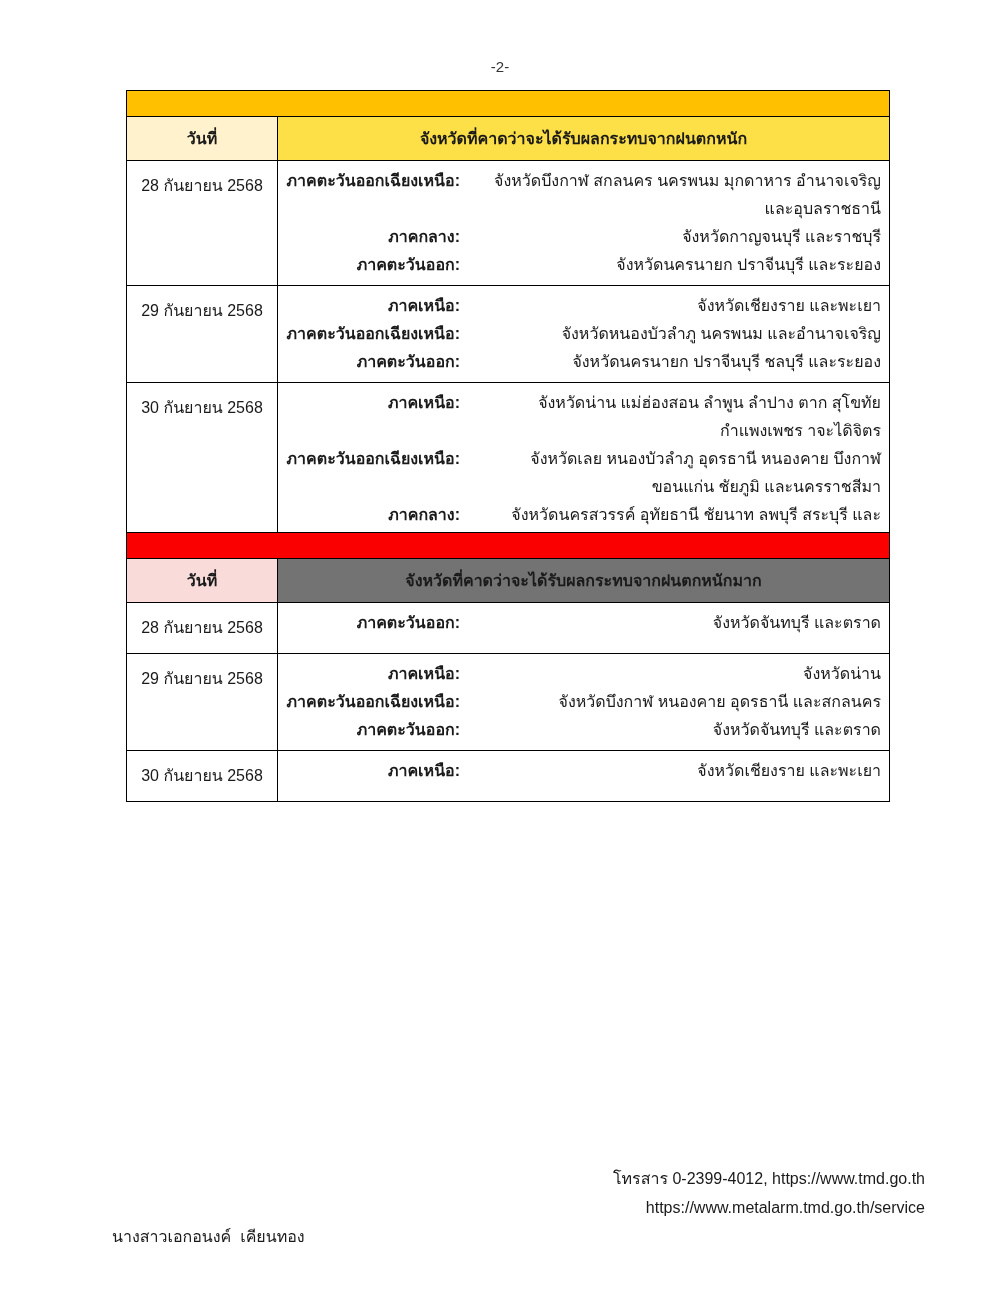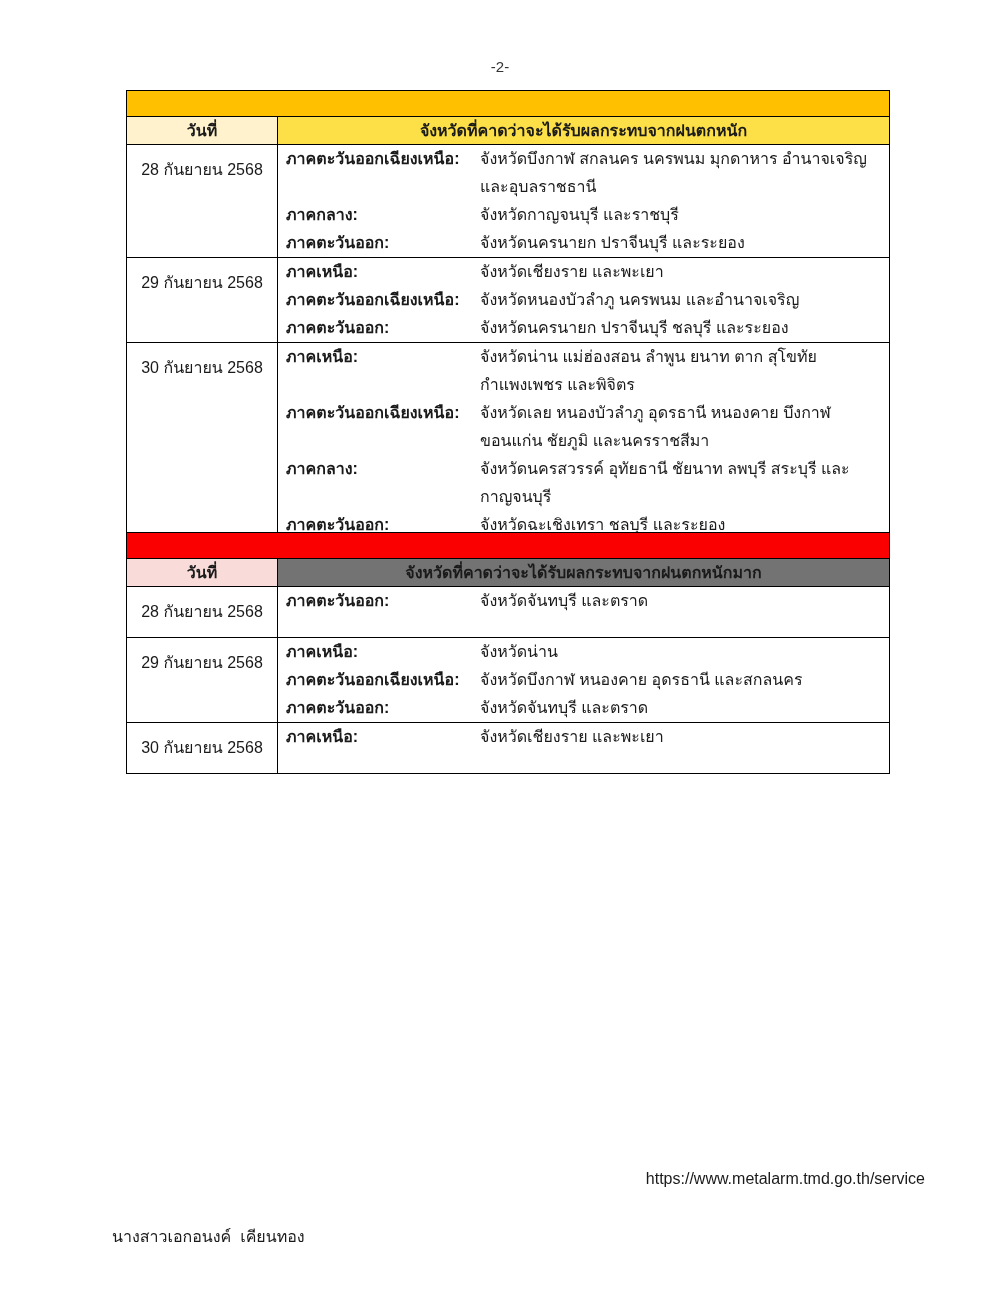--- a/index.html
+++ b/index.html
@@ -18,29 +18,29 @@
     position: absolute; left: 126px; width: 764px;
     border-collapse: collapse; table-layout: fixed;
     font-size: 16px;
   }
   .doc-table.t1 { top: 90px; }
   .doc-table.t2 { top: 532px; }
   .doc-table td, .doc-table th { border: 1px solid #000; }
   .banner-cell { height: 26px; }
   .doc-table th {
     font-weight: bold; text-align: center;
-    height: 25px; padding: 1px 4px;
+    height: 25px; padding: 9px 4px;
     font-size: 16px;
   }
   .col-date { width: 151px; }
   .date-cell {
     text-align: center; vertical-align: top;
     padding: 11px 4px; line-height: 28px;
   }
-  .content-cell { vertical-align: top; padding: 0 8px; }
+  .content-cell { vertical-align: top; padding: 6px 8px; text-align: right; }
   .entry { display: flex; line-height: 28px; }
   .entry .region { width: 174px; min-width: 174px; font-weight: bold; }
   .entry .provinces { flex: 1; margin-left: 20px; }
   .footer-left {
     position: absolute; left: 112px; top: 1164px;
     font-size: 16px; line-height: 29px; white-space: pre;
   }
   .footer-right {
     position: absolute; right: 75px; top: 1164px;
     font-size: 16px; line-height: 29px; text-align: right;
@@ -96,21 +96,21 @@
         <span class="region">ภาคตะวันออก:</span>
         <span class="provinces">จังหวัดนครนายก ปราจีนบุรี ชลบุรี และระยอง</span>
       </div>
     </td>
   </tr>
   <tr>
     <td class="date-cell">30 กันยายน 2568</td>
     <td class="content-cell">
       <div class="entry">
         <span class="region">ภาคเหนือ:</span>
-        <span class="provinces">จังหวัดน่าน แม่ฮ่องสอน ลำพูน ยนาท ตาก สุโขทัย กำแพงเพชร และพิจิตร</span>
+        <span class="provinces">จังหวัดน่าน แม่ฮ่องสอน ลำพูน ลำปาง ตาก สุโขทัย กำแพงเพชร าจะไดิจิตร</span>
       </div>
       <div class="entry">
         <span class="region">ภาคตะวันออกเฉียงเหนือ:</span>
         <span class="provinces">จังหวัดเลย หนองบัวลำภู อุดรธานี หนองคาย บึงกาฬ ขอนแก่น ชัยภูมิ และนครราชสีมา</span>
       </div>
       <div class="entry">
         <span class="region">ภาคกลาง:</span>
         <span class="provinces">จังหวัดนครสวรรค์ อุทัยธานี ชัยนาท ลพบุรี สระบุรี และกาญจนบุรี</span>
       </div>
       <div class="entry">
@@ -173,14 +173,15 @@
 </tbody>
   </table>
 
 <div class="footer-left">
   <div>นางสาวเอกอนงค์  เคียนทอง</div>
   
   
 </div>
 
 <div class="footer-right">
+  <div>โทรสาร 0-2399-4012, https://www.tmd.go.th</div>
   <div>https://www.metalarm.tmd.go.th/service</div>
 </div>
 
 </body></html>

